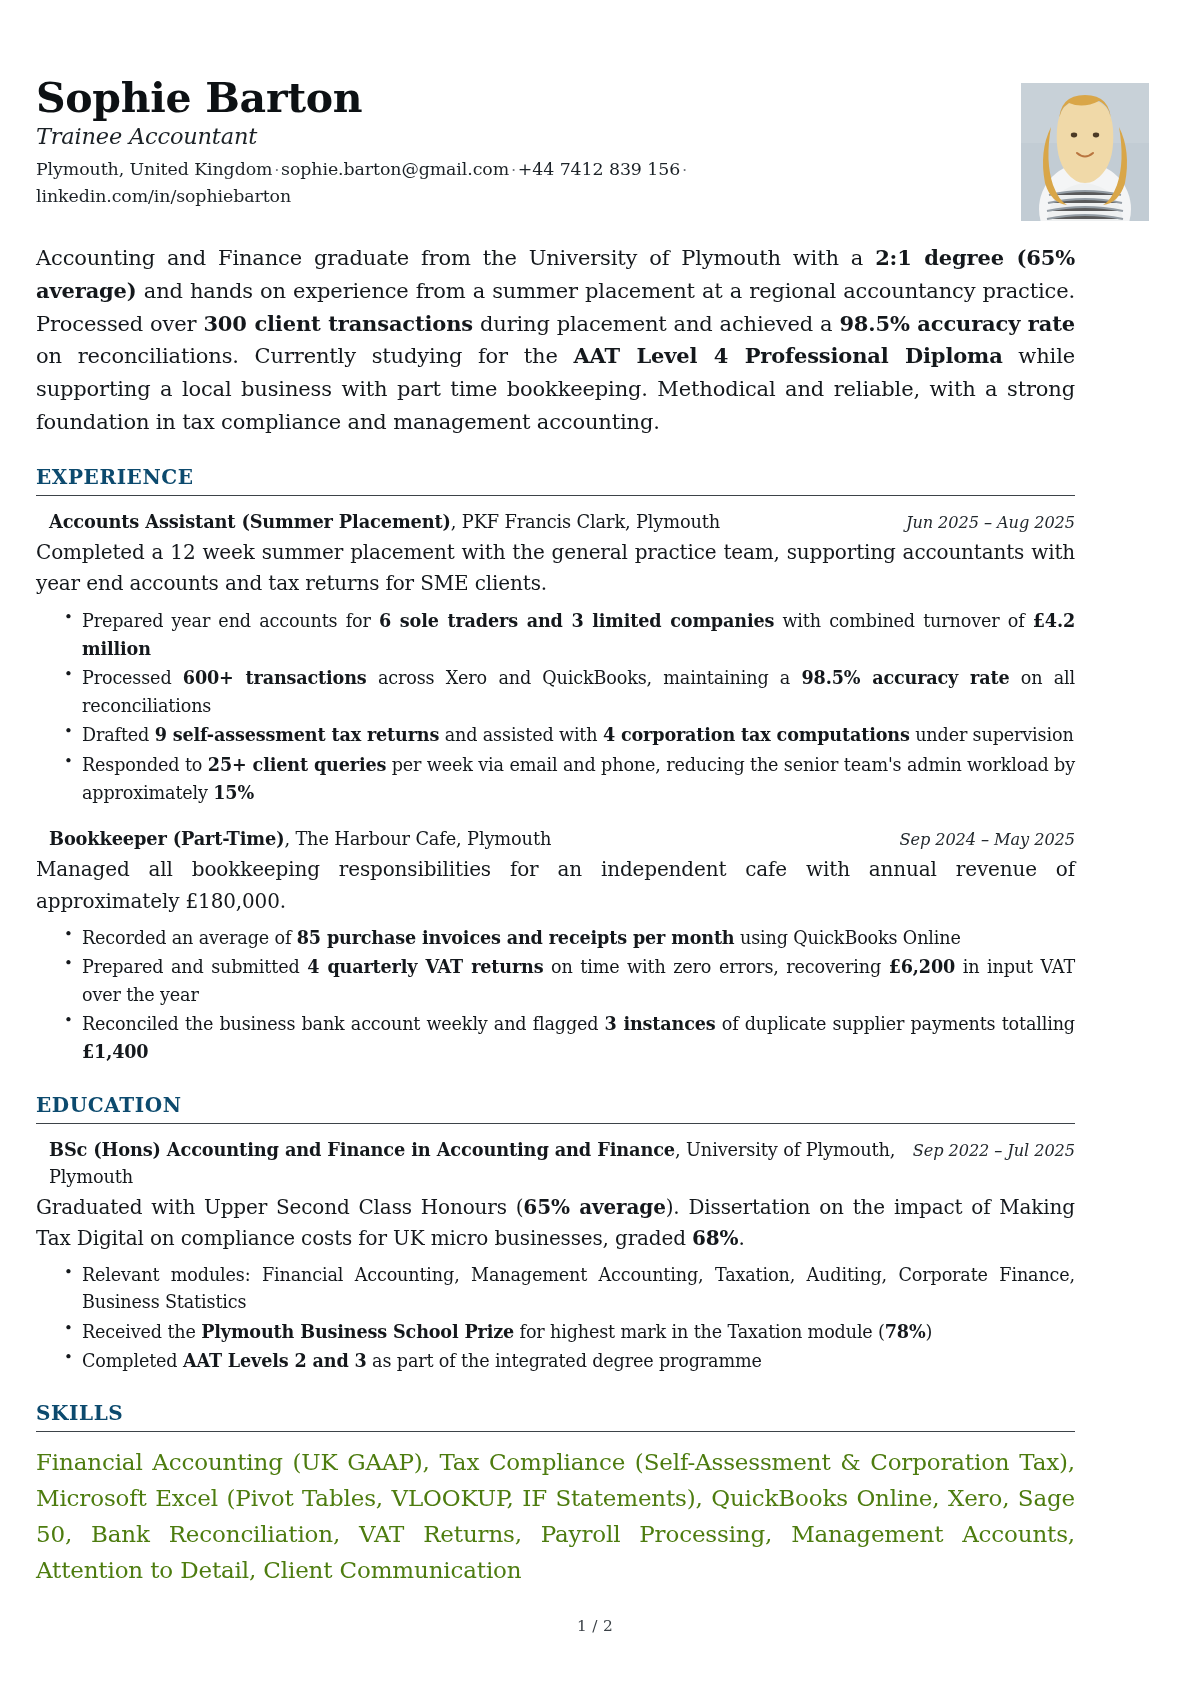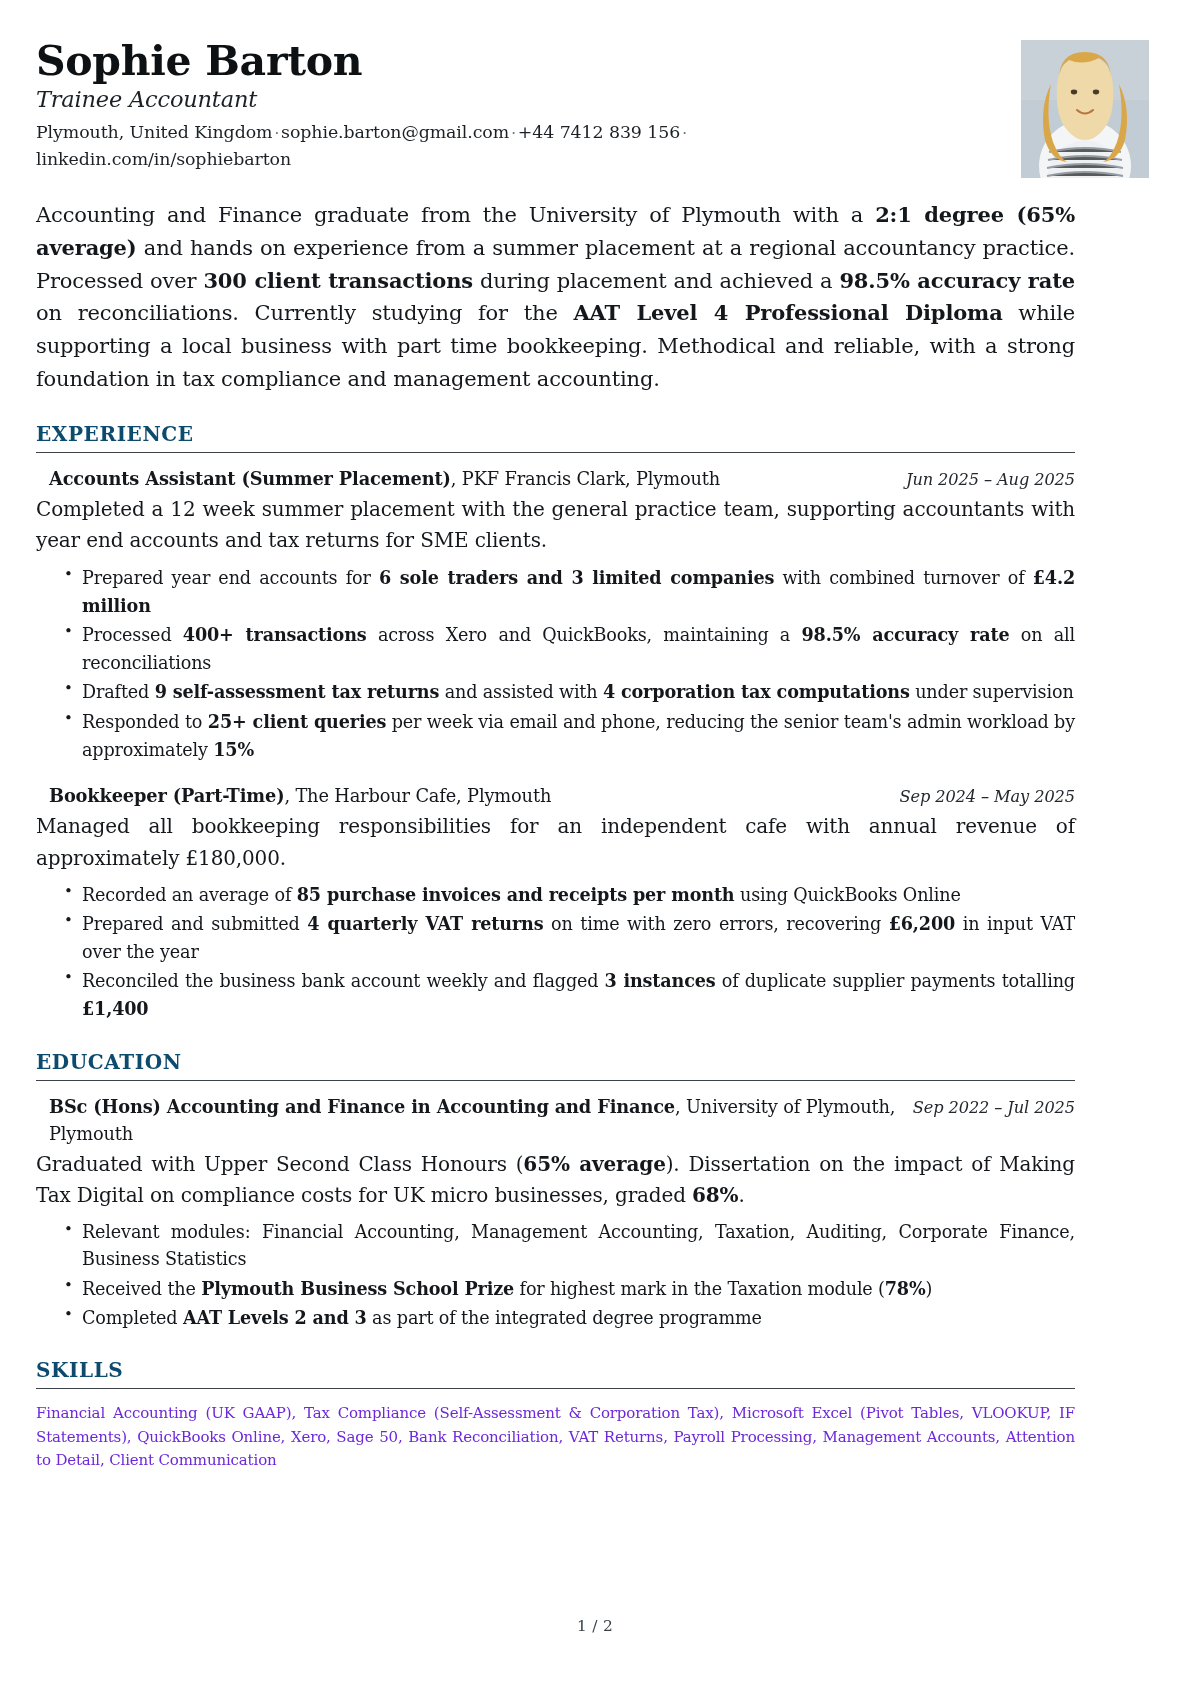--- a/index.html
+++ b/index.html
@@ -20,22 +20,23 @@
     width: 1190px;
     height: 1683px;
     box-sizing: border-box;
     padding: 34px 115px 0 36px;
   }
 
   
   .header {
     position: relative;
     display: flex;
-    align-items: center;
+    align-items: flex-start;
     justify-content: space-between;
+    margin-top: 43px;
   }
   .header-left { flex: 1 1 auto; padding-right: 20px; }
 
   .name {
     font-family: "DejaVu Serif", serif;
     font-weight: 700;
     font-size: 41px;
     line-height: 1.05;
     letter-spacing: -0.3px;
     margin: 0 0 2px 0;
@@ -161,25 +162,25 @@
     content: "•";
     position: absolute;
     left: 0;
     top: -1px;
     font-size: 15px;
     color: #14181c;
   }
   ul.bullets li b { font-weight: 700; }
 
   .skills-text {
-    font-size: 15px;
-    line-height: 1.56;
-    letter-spacing: -0.15px;
-    text-align: justify;
-    color: #6d28d9;
+    font-size: 23px;
+    line-height: 1.56;
+    letter-spacing: -0.15px;
+    text-align: justify;
+    color: #4d7c0f;
   }
 
   .footer {
     position: absolute;
     left: 0;
     right: 0;
     bottom: 48px;
     text-align: center;
     font-size: 15.4px;
     color: #3a4046;
@@ -230,21 +231,21 @@
         <div class="section-title">EXPERIENCE</div>
         <hr class="rule">
         <div class="entry">
           <div class="entry-head">
             <div class="entry-heading"><span class="role">Accounts Assistant (Summer Placement)</span><span>, PKF Francis Clark, Plymouth</span></div>
             <div class="entry-dates">Jun 2025 – Aug 2025</div>
           </div>
           <div class="entry-desc">Completed a 12 week summer placement with the general practice team, supporting accountants with year end accounts and tax returns for SME clients.</div>
           <ul class="bullets">
             <li>Prepared year end accounts for <b>6 sole traders and 3 limited companies</b> with combined turnover of <b>£4.2 million</b></li>
-            <li>Processed <b>400+ transactions</b> across Xero and QuickBooks, maintaining a <b>98.5% accuracy rate</b> on all reconciliations</li>
+            <li>Processed <b>600+ transactions</b> across Xero and QuickBooks, maintaining a <b>98.5% accuracy rate</b> on all reconciliations</li>
             <li>Drafted <b>9 self-assessment tax returns</b> and assisted with <b>4 corporation tax computations</b> under supervision</li>
             <li>Responded to <b>25+ client queries</b> per week via email and phone, reducing the senior team's admin workload by approximately <b>15%</b></li>
           </ul>
         </div>
         <div class="entry">
           <div class="entry-head">
             <div class="entry-heading"><span class="role">Bookkeeper (Part-Time)</span><span>, The Harbour Cafe, Plymouth</span></div>
             <div class="entry-dates">Sep 2024 – May 2025</div>
           </div>
           <div class="entry-desc">Managed all bookkeeping responsibilities for an independent cafe with annual revenue of approximately £180,000.</div>

